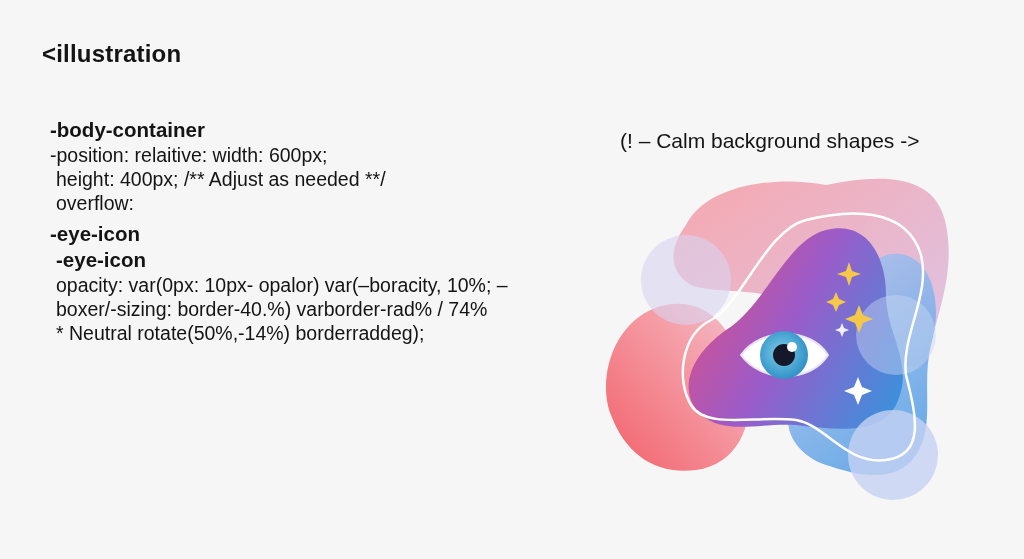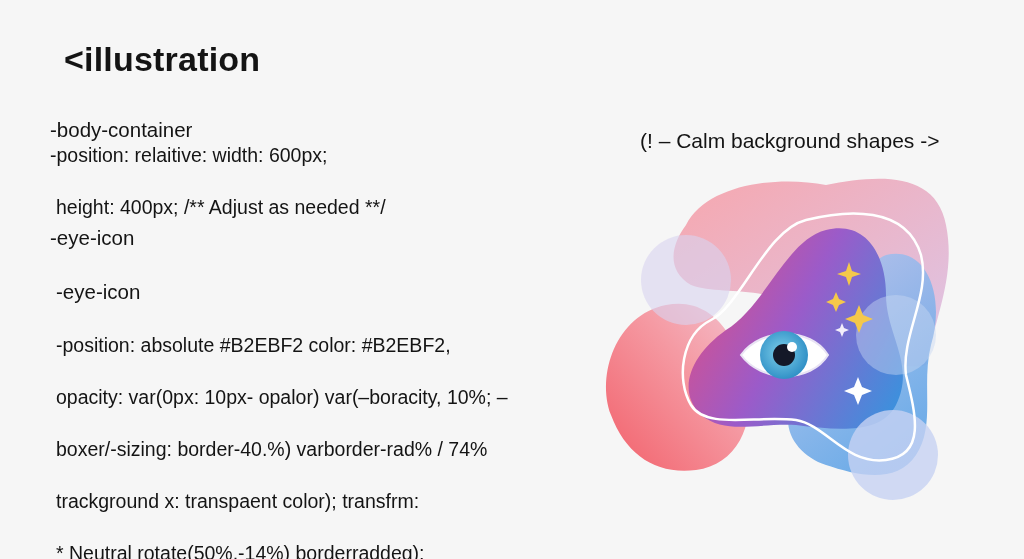--- a/index.html
+++ b/index.html
@@ -4,50 +4,49 @@
 <style>
   html, body { margin: 0; padding: 0; }
   body {
     width: 1024px; height: 559px; overflow: hidden;
     background: #f6f6f6;
     font-family: "Liberation Sans", "DejaVu Sans", sans-serif;
     color: #141414;
     position: relative;
   }
   .title {
-    position: absolute; left: 64px; top: 40px;
-    font-size: 34px; font-weight: 700; letter-spacing: 0.2px;
+    position: absolute; left: 42px; top: 40px;
+    font-size: 24px; font-weight: 700; letter-spacing: 0.2px;
   }
   .code { position: absolute; left: 50px; top: 117px; width: 540px; }
   .line { font-size: 19.5px; line-height: 24px; white-space: nowrap; }
-  .line.sel { font-weight: 400; font-size: 20.5px; line-height: 26px; }
-  .indent { padding-left: 6px; margin-top: 28px; }
+  .line.sel { font-weight: 700; font-size: 20.5px; line-height: 26px; }
+  .indent { padding-left: 6px; }
   .gap { margin-top: 6px; }
   .comment {
-    position: absolute; left: 640px; top: 129px;
+    position: absolute; left: 620px; top: 129px;
     font-size: 21px; white-space: nowrap;
   }
   .illus { position: absolute; left: 596px; top: 165px; width: 380px; height: 380px; }
   .illus svg { width: 100%; height: 100%; display: block; }
 </style>
 </head>
 <body>
 
 <div class="title">&lt;illustration</div>
 
 <div class="code">
   <div class="line sel">-body-container</div>
   <div class="line">-position: relaitive: width: 600px;</div>
   <div class="line indent">height:   400px; /** Adjust as needed **/</div>
+  <div class="line indent">overflow:</div>
   <div class="line sel gap">-eye-icon</div>
   <div class="line sel indent">-eye-icon</div>
-  <div class="line indent">-position: absolute #B2EBF2 color: #B2EBF2,</div>
   <div class="line indent">opacity: var(0px: 10px- opalor) var(–boracity, 10%; –</div>
   <div class="line indent">boxer/-sizing: border-40.%) varborder-rad% / 74%</div>
-  <div class="line indent">trackground х: transpaent color); transfrm:</div>
   <div class="line indent">* Neutral rotate(50%,-14%) borderraddeg);</div>
 </div>
 
 <div class="comment">(! – Calm background shapes -&gt;</div>
 
 <div class="illus">
   <svg viewBox="0 0 380 380" xmlns="http://www.w3.org/2000/svg">
     <defs>
       <linearGradient id="gCoral" x1="0" y1="1" x2="1" y2="0">
         <stop offset="0" stop-color="#f2606a"></stop>

